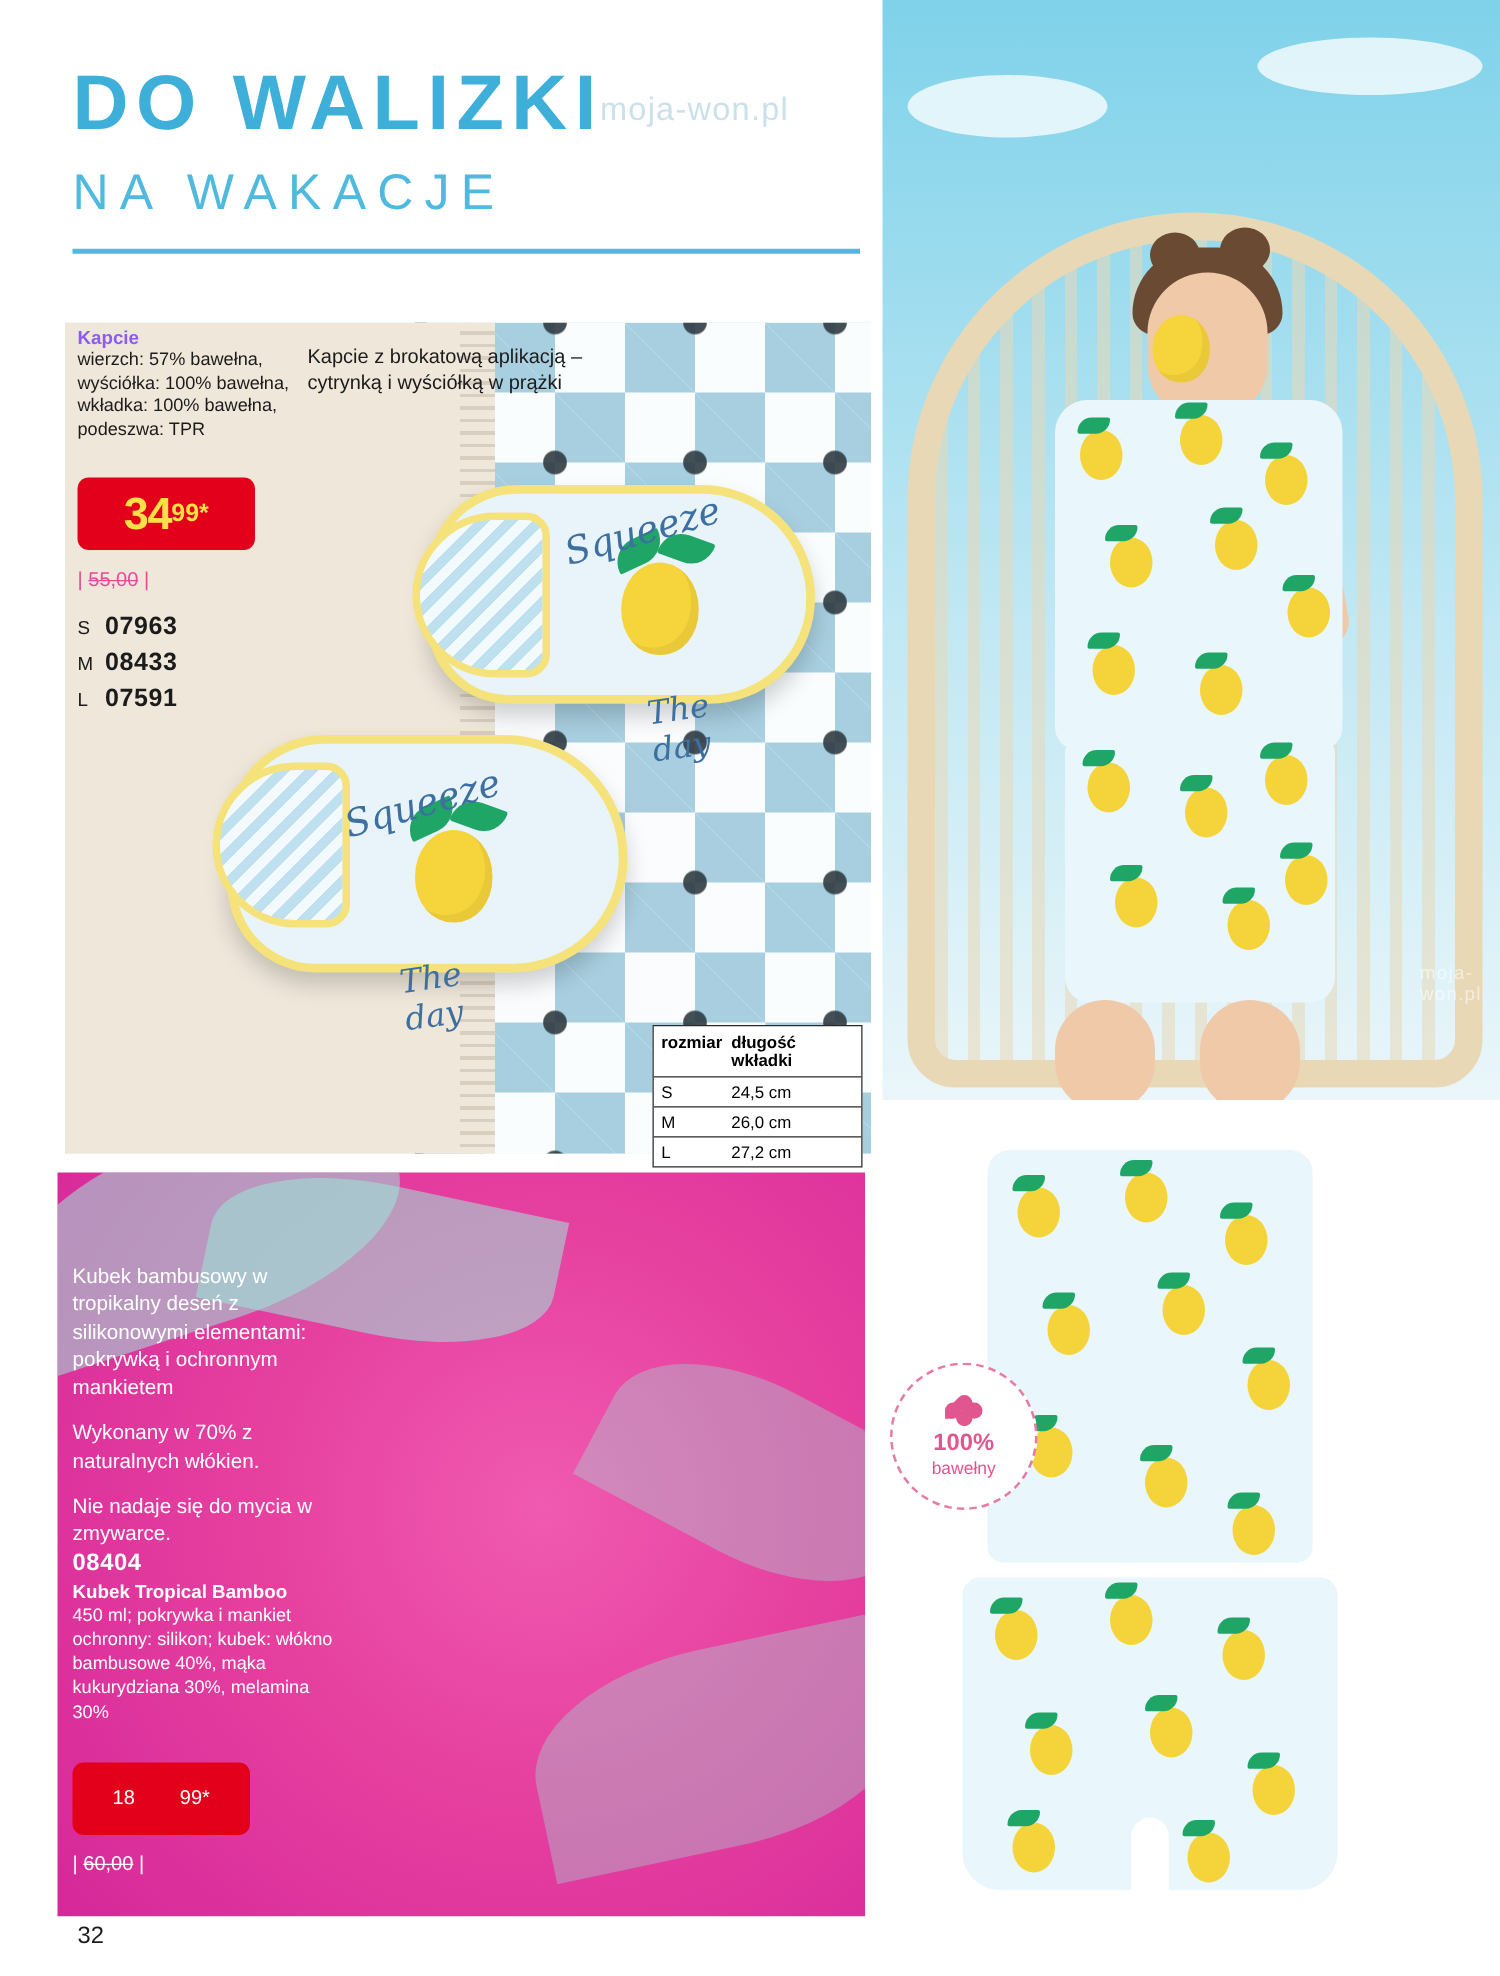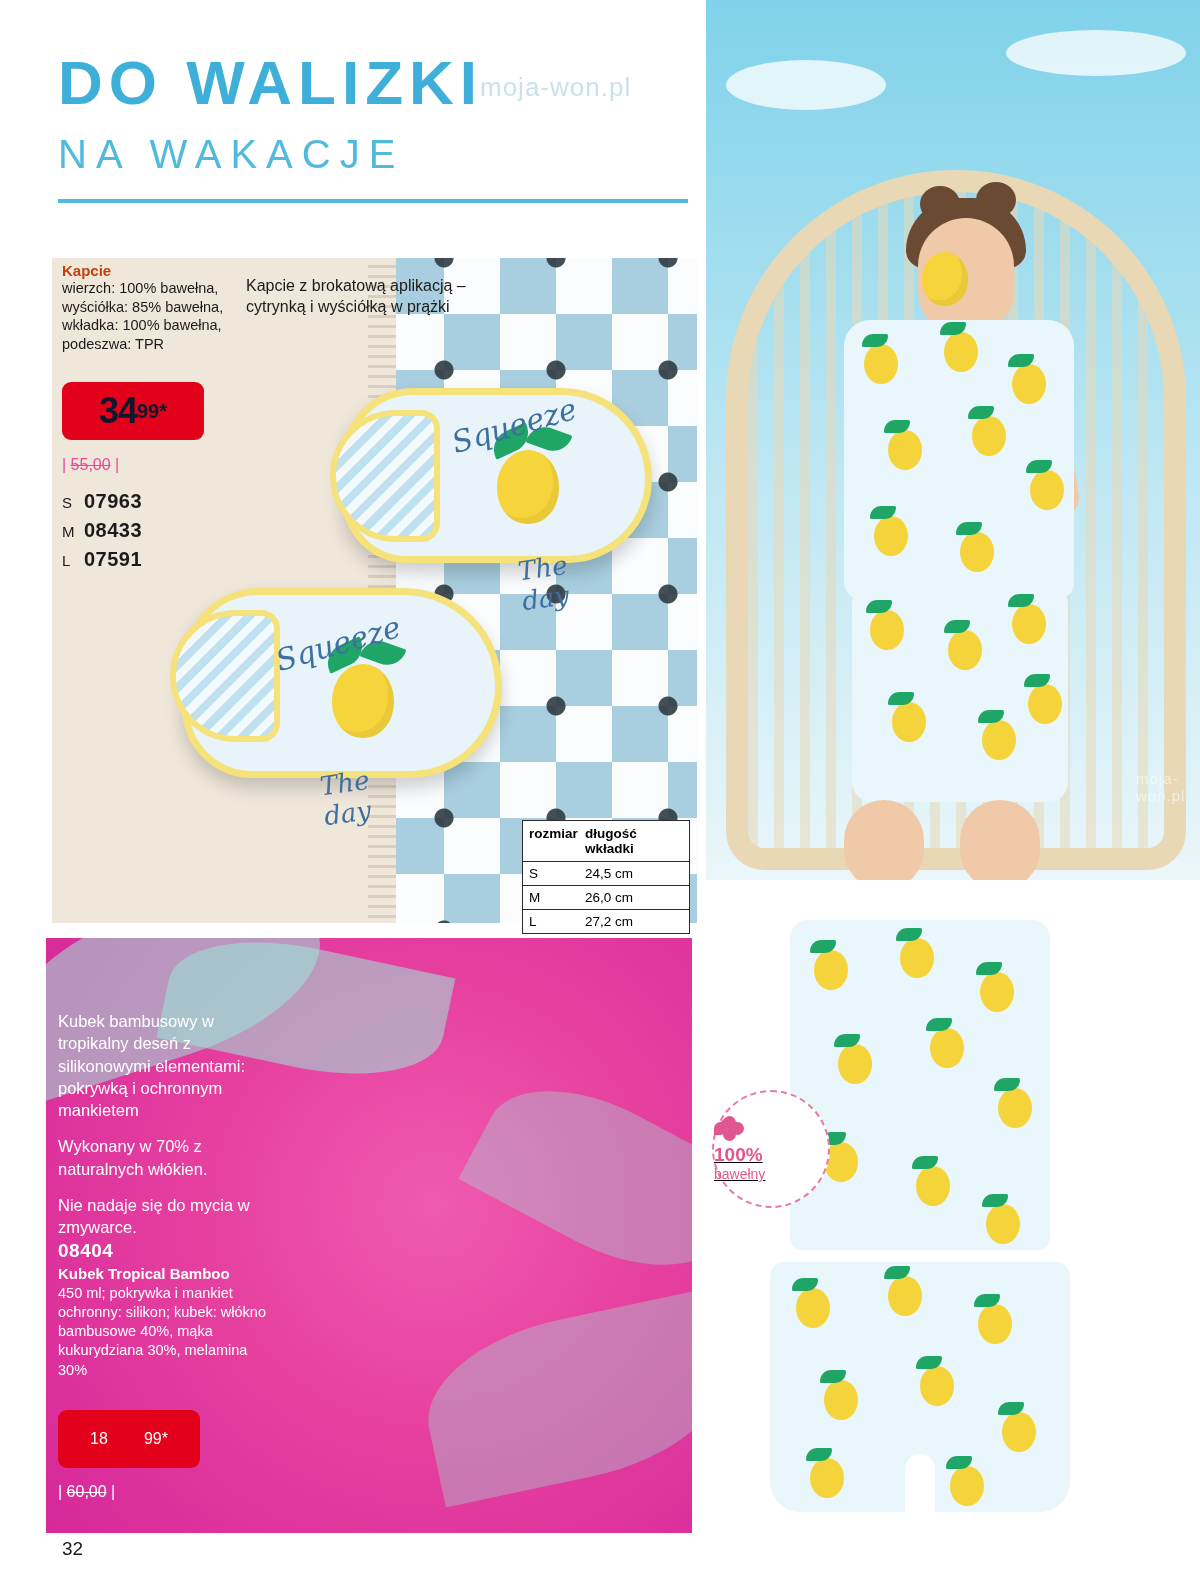--- a/index.html
+++ b/index.html
@@ -26,31 +26,31 @@
     margin-top: 22px; width: 630px; height: 4px; background: #4fb9de;
   }
   .watermark-top {
     position: absolute; left: 480px; top: 72px;
     font-size: 26px; color: #b9d7e3; letter-spacing: 1px;
     font-family: "Liberation Sans", sans-serif; opacity: .75;
   }
 
   
   .slip-text { position: absolute; left: 62px; top: 262px; width: 170px; }
-  .slip-text .t-title { font-size: 15px; font-weight: bold; color:#c2410c; }
+  .slip-text .t-title { font-size: 15px; font-weight: bold; color:#8b5cf6; }
   .slip-text .t-body { font-size: 14.5px; color:#1b1b1b; line-height: 1.28; }
   .slip-desc {
     position: absolute; left: 246px; top: 276px; width: 230px;
     font-size: 16px; color: #1b1b1b; line-height: 1.3;
   }
   .price-tag {
     position: absolute; left: 62px; top: 382px;
     width: 142px; height: 58px; background: #e2001a;
     border-radius: 9px;
-    color: #0f172a; display: flex; align-items: center; justify-content: center;
+    color: #fde047; display: flex; align-items: center; justify-content: center;
   }
   .price-tag .big { font-size: 36px; font-weight: bold; letter-spacing: -1px; }
   .price-tag .sup { font-size: 20px; font-weight: bold; vertical-align: top; }
   .price-old {
     position: absolute; left: 62px; top: 456px;
     font-size: 16px; color: #ec4899;
   }
   .price-old s { text-decoration: line-through; }
   .codes { position: absolute; left: 62px; top: 490px; }
   .code-row { display: flex; align-items: baseline; margin-bottom: 6px; }
@@ -172,21 +172,21 @@
   .m-hair { position:absolute; left: 80px; top: -2px; width: 120px; height: 70px;
     background:#6b4a33; border-radius: 60px 60px 20px 20px; }
   .m-bun { position:absolute; width: 40px; height: 36px; background:#6b4a33; border-radius:50%; }
   .m-arm { position:absolute; background:#f0c9a8; border-radius: 22px; }
 
   
   .cotton-badge {
     position: absolute; left: 712px; top: 1090px; width: 118px; height: 118px;
     border: 2px dashed #e57ba6; border-radius: 50%;
     background: #fff; display:flex; flex-direction: column;
-    align-items:flex-start; justify-content:center; text-align:center;text-decoration:underline;
+    align-items:center; justify-content:center; text-align:center;
   }
   .cotton-badge .pct { font-size: 19px; font-weight: bold; color:#e2568f; }
   .cotton-badge .lbl { font-size: 14px; color:#e2568f; }
   .cotton-icon { width: 30px; height: 26px; margin-bottom: 2px; position:relative; }
   .cotton-icon i { position:absolute; width: 13px; height: 13px; background:#e2568f;
     border-radius: 50% 50% 50% 0; }
 
   .pj-top {
     position:absolute; left: 790px; top: 920px; width: 260px; height: 330px;
     background:#e9f6fb; border-radius: 18px 18px 12px 12px; overflow:hidden;
@@ -241,21 +241,21 @@
       <div class="lemon" style="left:200px; top:106px;"></div>
       <div class="leaf" style="left:192px; top:86px; transform:rotate(-25deg);"></div>
       <div class="leaf" style="left:230px; top:84px; transform:rotate(20deg);"></div>
       <div class="script" style="left:142px; top:68px;">Squeeze</div>
       <div class="script2" style="left:190px; top:210px;">The day</div>
     </div>
   </div>
 
   <div class="slip-text">
     <div class="t-title">Kapcie</div>
-    <div class="t-body">wierzch: 100% bawełna, wyściółka: 85% bawełna, wkładka: 100% bawełna, podeszwa: TPR</div>
+    <div class="t-body">wierzch: 57% bawełna, wyściółka: 100% bawełna, wkładka: 100% bawełna, podeszwa: TPR</div>
   </div>
   <div class="slip-desc">Kapcie z brokatową aplikacją – cytrynką i wyściółką w prążki</div>
 
   <div class="price-tag">
     <span class="big">34</span>
       <span class="sup">99*</span>
   </div>
   <div class="price-old">| <s>55,00</s> |</div>
 
   <div class="codes">

